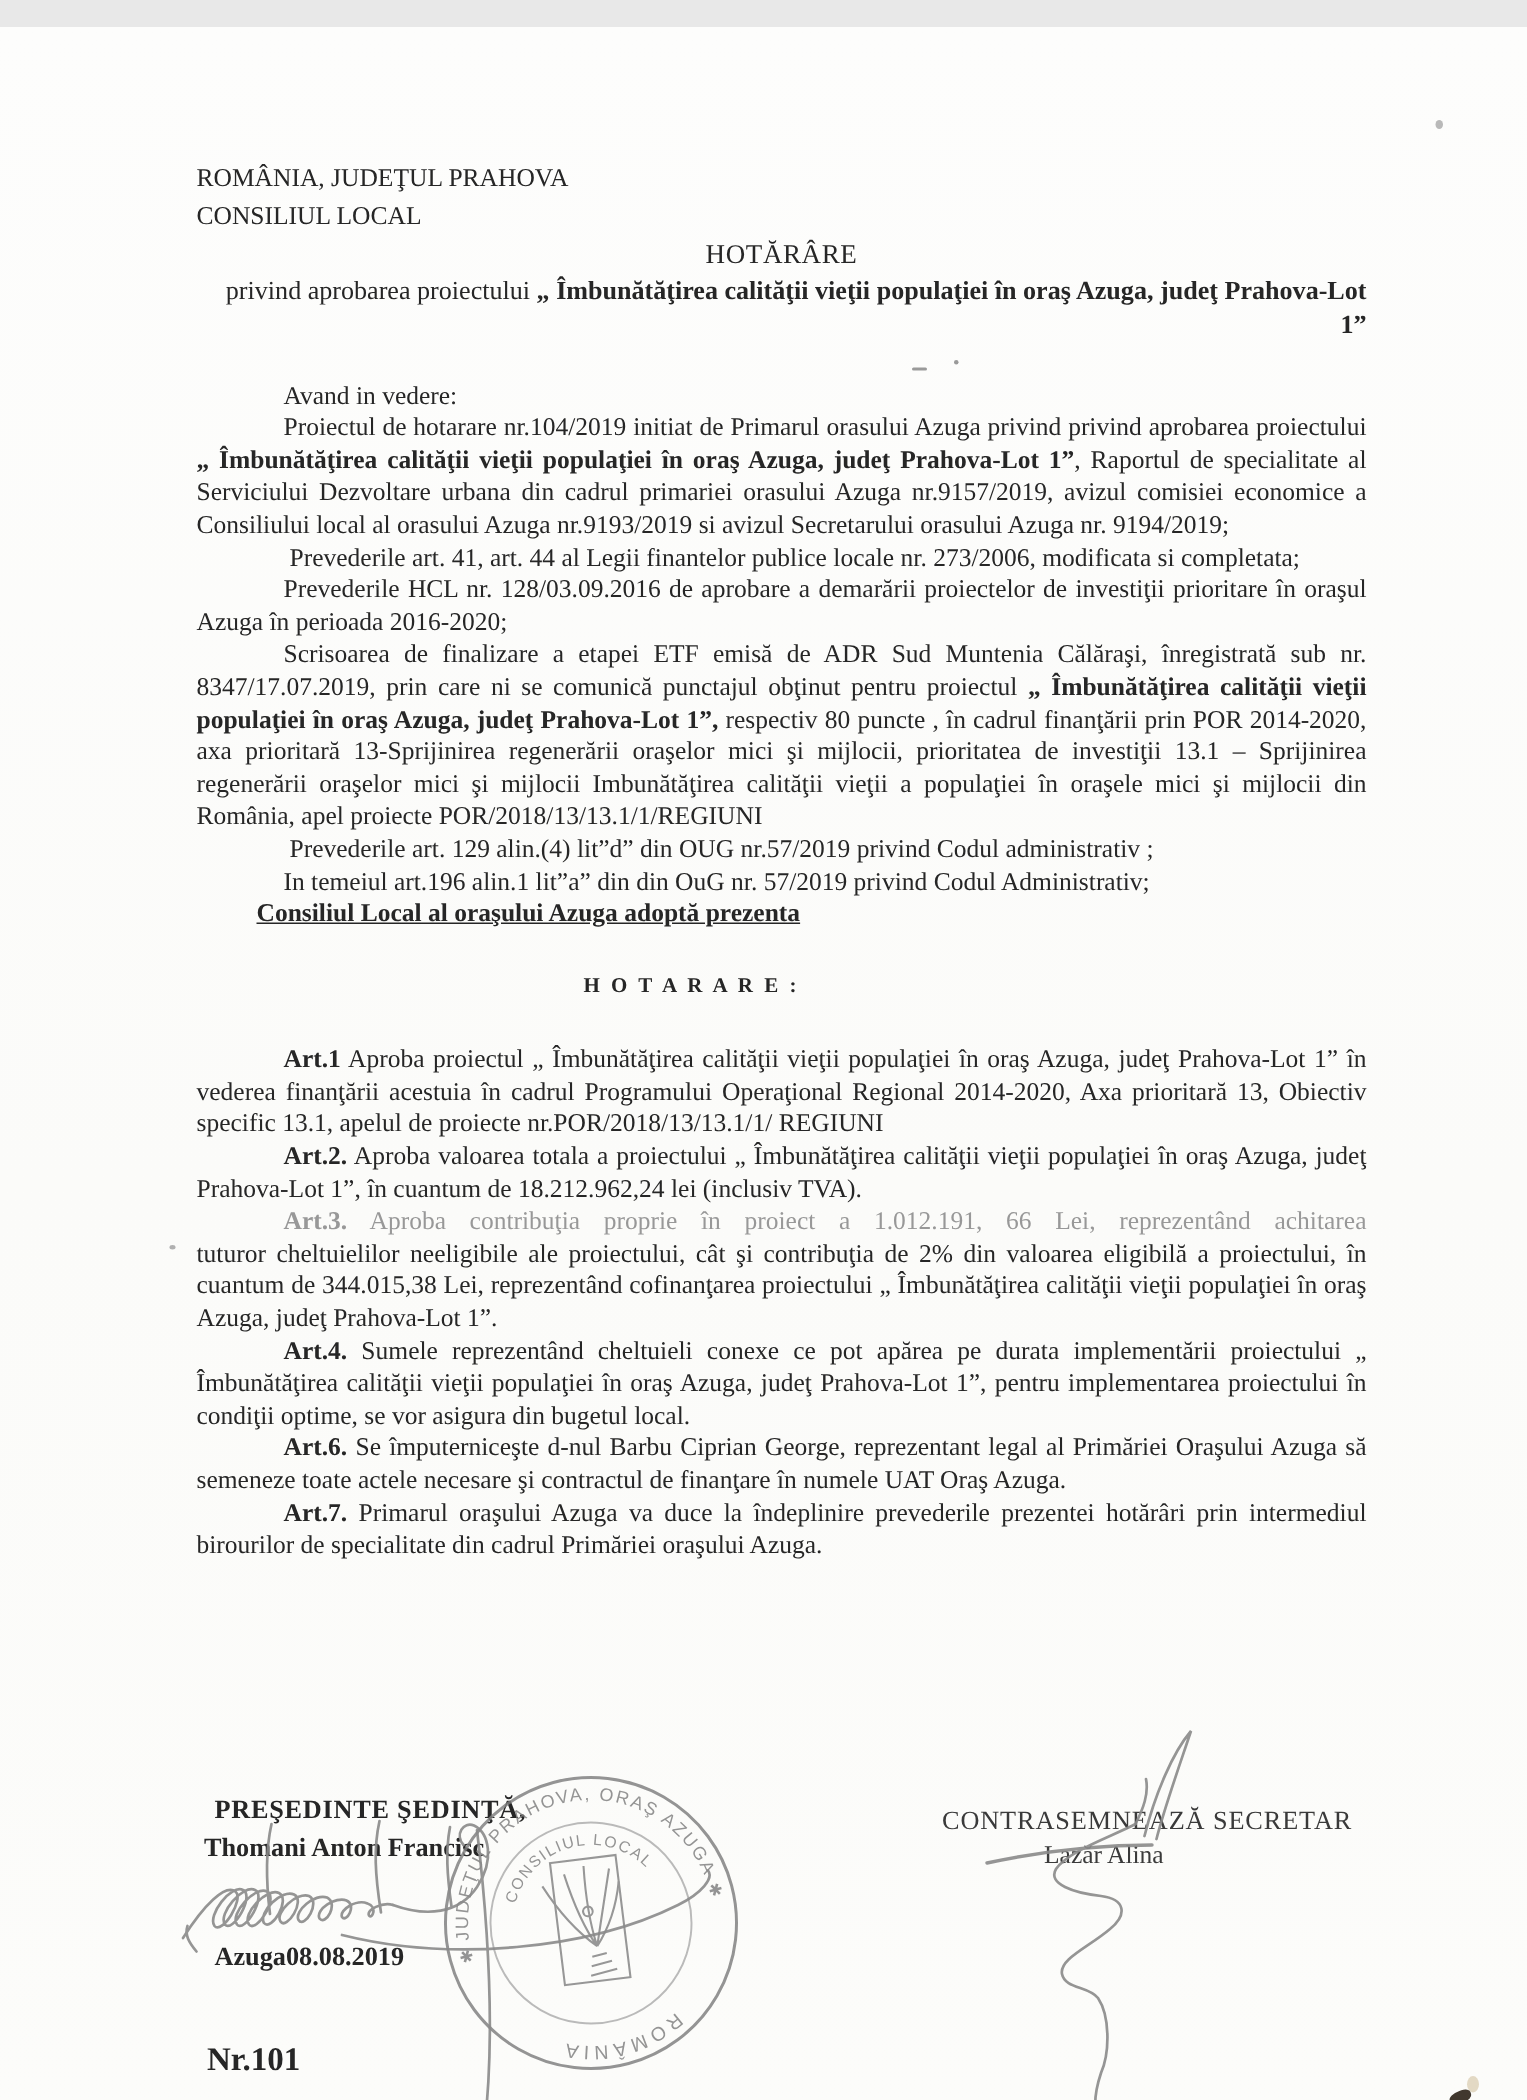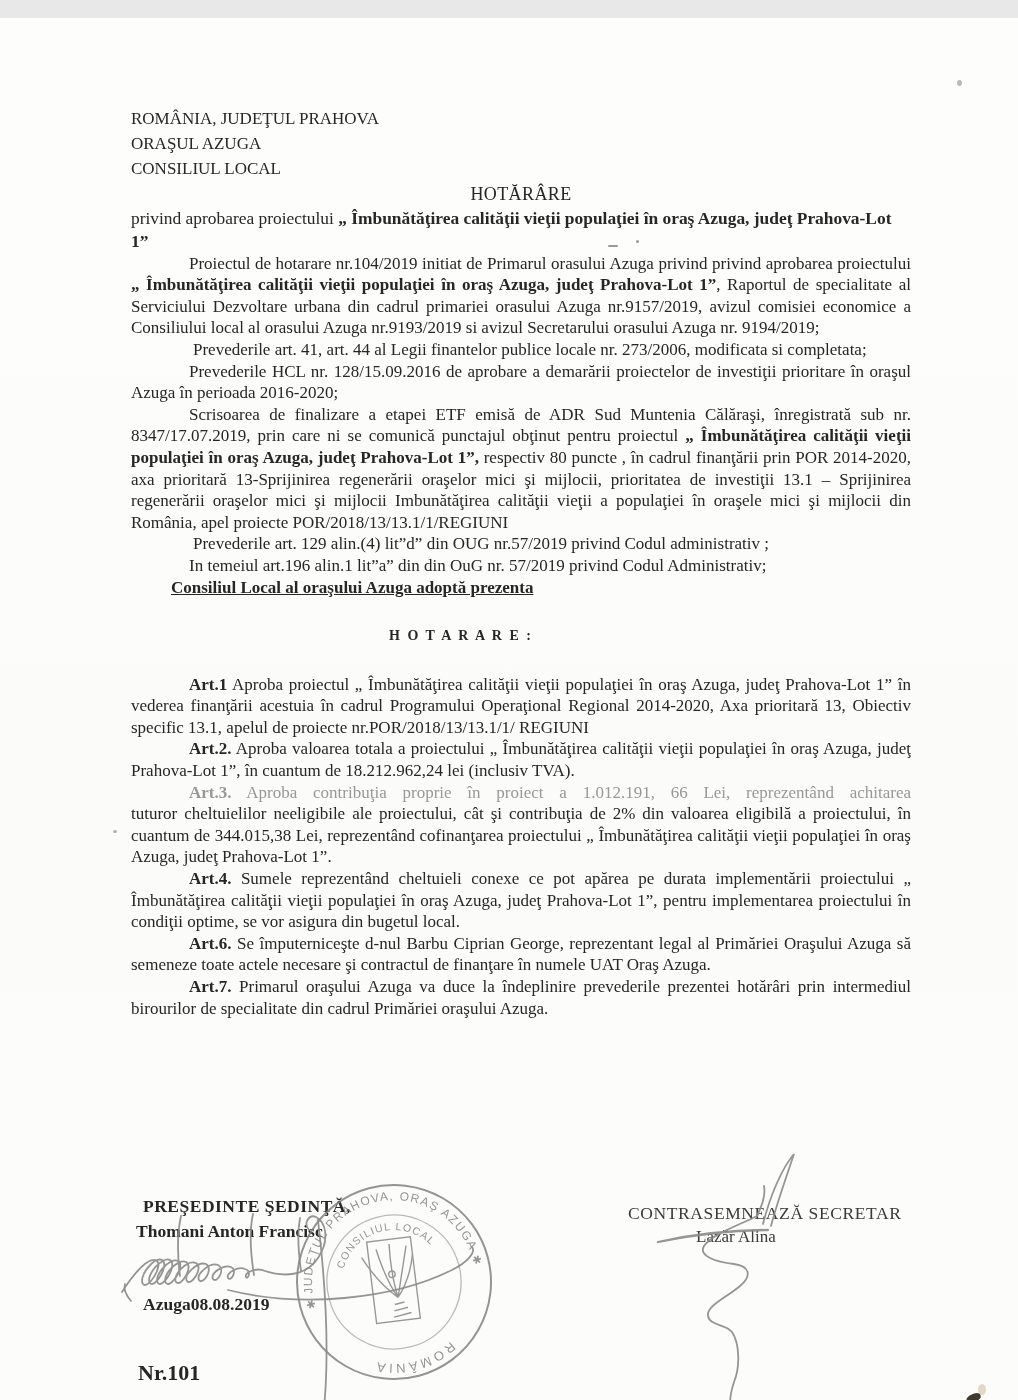--- a/index.html
+++ b/index.html
@@ -6,21 +6,21 @@
   .page{
     position:relative;width:1018px;height:1400px;margin:18px auto;
     background:linear-gradient(180deg,#fdfdfc 0%,#fbfbf9 55%,#fcfcfa 100%);
     overflow:hidden;
     font-family:"Liberation Serif","DejaVu Serif",serif;
     color:#262626;
   }
   .doc{position:absolute;left:131px;top:88px;width:780px;font-size:17px;line-height:21.6px;}
   .hdr div{line-height:25px;}
   .title{text-align:center;font-weight:normal;font-size:18px;margin-top:3px;letter-spacing:.4px;}
-  .subtitle{text-align:left;font-size:17.4px;margin-top:1px;line-height:23px;}
+  .subtitle{text-align:right;font-size:17.4px;margin-top:1px;line-height:23px;}
   .subtitle b{font-weight:bold;}
   p{margin:0;}
   .just{text-align:justify;}
   .ind{text-indent:58px;}
   .ind2{text-indent:62px;}
   .ind4{padding-left:40px;text-decoration:underline;}
   .mt{margin-top:25px;}
   .bold{font-weight:bold;}
   .h2{
     text-align:center;font-weight:bold;font-size:14px;letter-spacing:2px;
@@ -50,33 +50,33 @@
   .sp6{left:978px;top:1366px;width:8px;height:11px;background:#e3d9c4;border-radius:50%;}
 </style>
 </head>
 <body>
 
 <div class="page">
 
   <div class="doc">
     <div class="hdr">
       <div>ROMÂNIA, JUDEŢUL PRAHOVA</div>
-      <div>ORAŞUL AZUGA</div>
       <div>CONSILIUL LOCAL</div>
     </div>
 
     <div class="title">HOTĂRÂRE</div>
     <div class="subtitle"><span>privind aprobarea proiectului </span><b>„ Îmbunătăţirea calităţii vieţii populaţiei în oraş Azuga, judeţ Prahova-Lot 1”</b></div>
 
+    <p class="ind mt">Avand in vedere:</p>
 
     <p class="just ind"><span>Proiectul de hotarare nr.104/2019 initiat de Primarul orasului Azuga privind privind aprobarea proiectului </span><b>„ Îmbunătăţirea calităţii vieţii populaţiei în oraş Azuga, judeţ Prahova-Lot 1”</b><span>, Raportul de specialitate al Serviciului Dezvoltare urbana din cadrul primariei orasului Azuga nr.9157/2019,  avizul comisiei economice  a Consiliului local al orasului Azuga nr.9193/2019 si avizul Secretarului orasului Azuga nr. 9194/2019;</span></p>
 
     <p class="just ind2">Prevederile art. 41, art. 44 al Legii finantelor publice locale nr. 273/2006, modificata si completata;</p>
 
-    <p class="just ind">Prevederile HCL  nr. 128/15.09.2016 de aprobare a demarării proiectelor  de investiţii prioritare în oraşul Azuga în perioada 2016-2020;</p>
+    <p class="just ind">Prevederile HCL  nr. 128/03.09.2016 de aprobare a demarării proiectelor  de investiţii prioritare în oraşul Azuga în perioada 2016-2020;</p>
 
     <p class="just ind"><span>Scrisoarea de finalizare a etapei ETF emisă de ADR Sud Muntenia Călăraşi, înregistrată sub nr. 8347/17.07.2019, prin care ni se comunică punctajul obţinut pentru proiectul  </span><b>„ Îmbunătăţirea calităţii vieţii populaţiei în oraş Azuga, judeţ Prahova-Lot 1”,</b><span> respectiv 80 puncte , în cadrul finanţării prin POR 2014-2020, axa prioritară 13-Sprijinirea regenerării oraşelor mici şi mijlocii, prioritatea de investiţii  13.1 – Sprijinirea regenerării oraşelor mici şi mijlocii Imbunătăţirea calităţii vieţii a populaţiei în oraşele mici şi mijlocii din România, apel proiecte POR/2018/13/13.1/1/REGIUNI</span></p>
 
     <p class="ind2">Prevederile art. 129 alin.(4) lit”d” din  OUG nr.57/2019 privind Codul administrativ ;</p>
     <p class="ind">In temeiul art.196 alin.1 lit”a” din din OuG nr. 57/2019 privind Codul Administrativ;</p>
     <p class="bold ind4">Consiliul Local al oraşului Azuga adoptă prezenta</p>
 
     <div class="h2">H O T A R A R E :</div>
 
     <p class="just ind"><b>Art.1</b><span>  Aproba proiectul „ Îmbunătăţirea calităţii vieţii populaţiei în oraş Azuga, judeţ Prahova-Lot 1”  în vederea finanţării acestuia în cadrul Programului Operaţional Regional 2014-2020, Axa prioritară 13, Obiectiv specific 13.1, apelul de proiecte nr.POR/2018/13/13.1/1/ REGIUNI</span></p>

